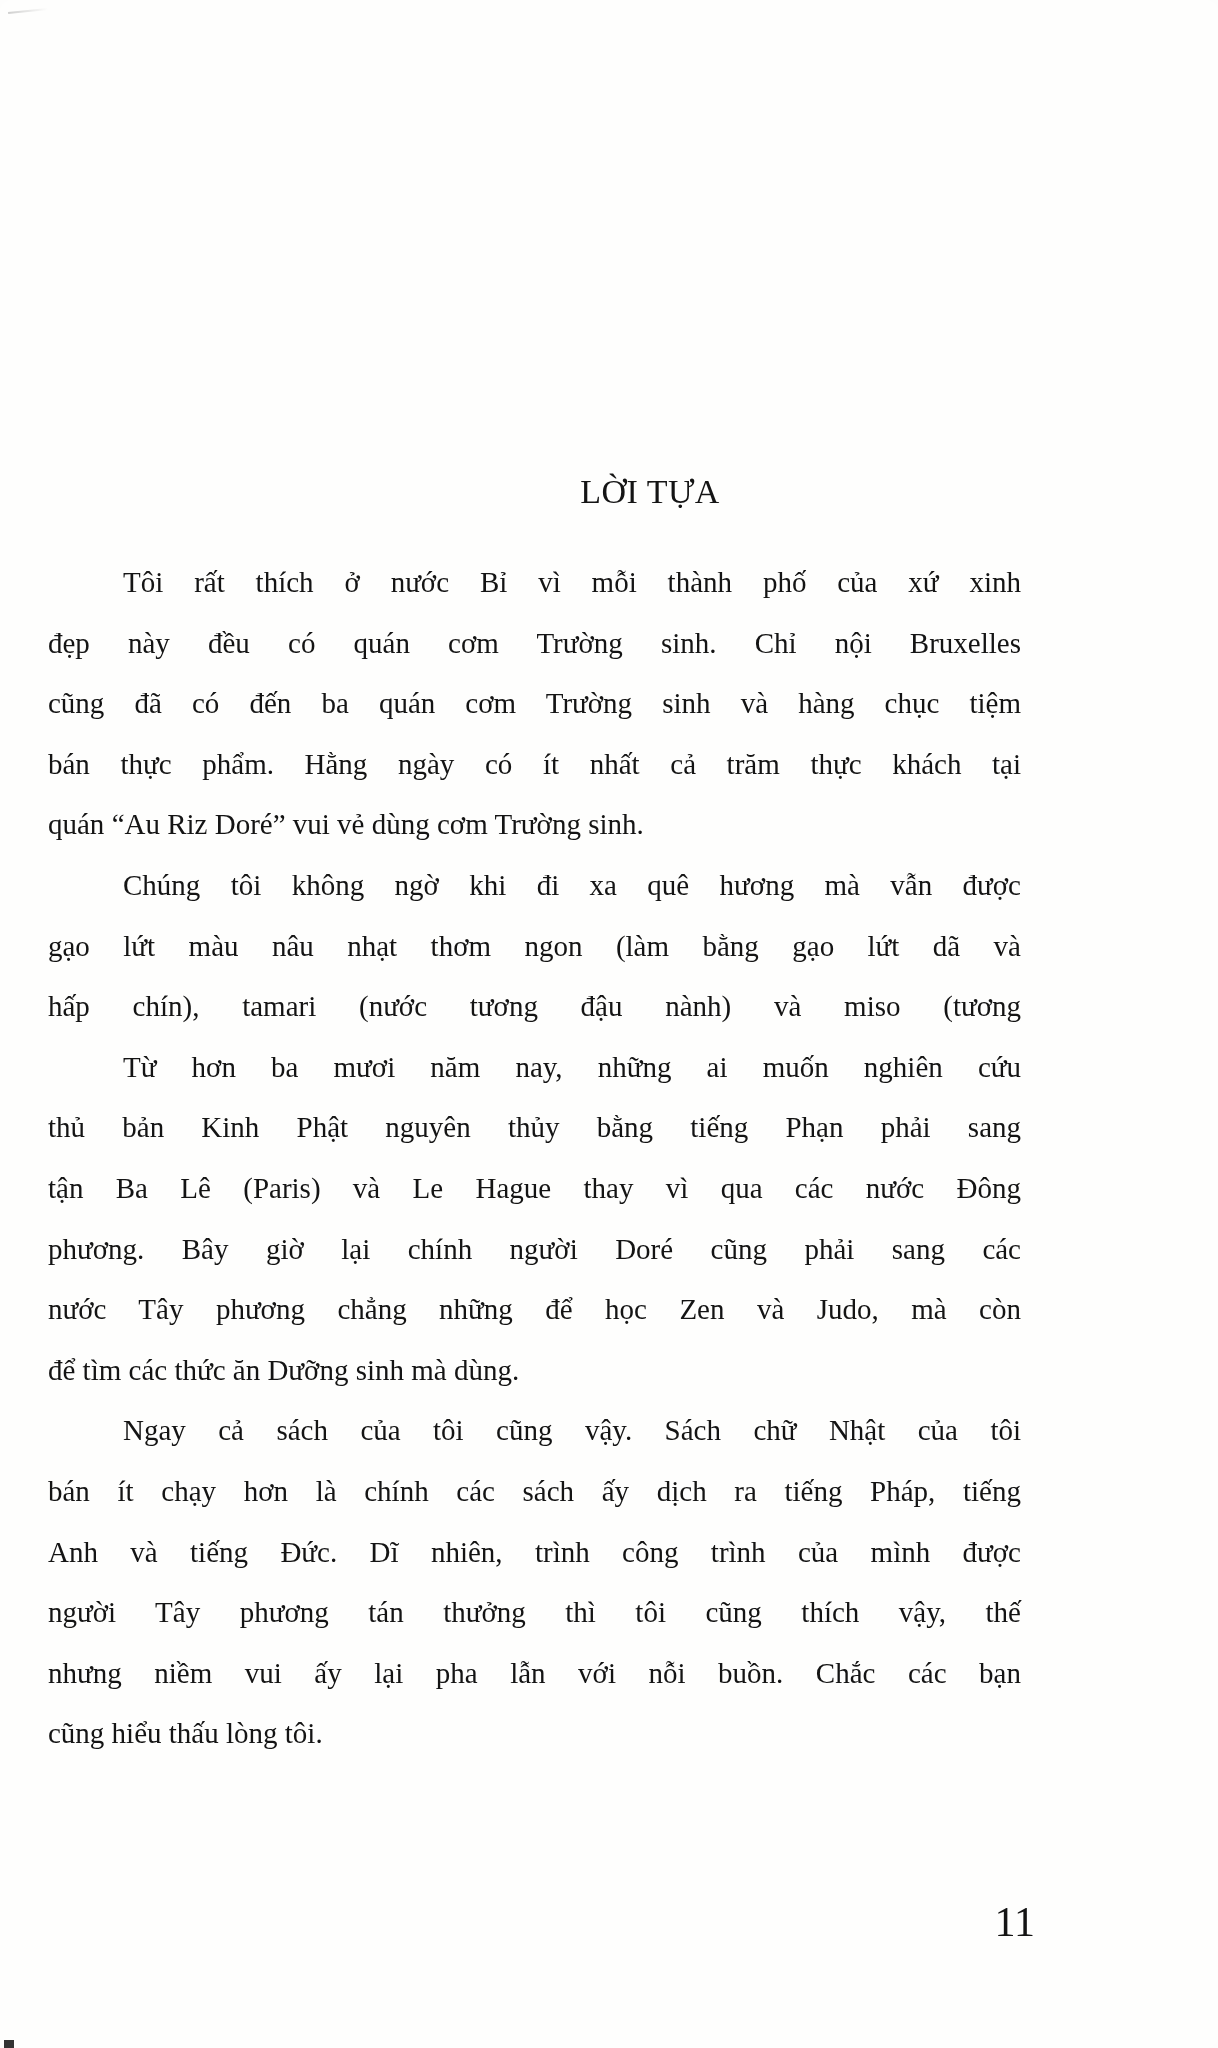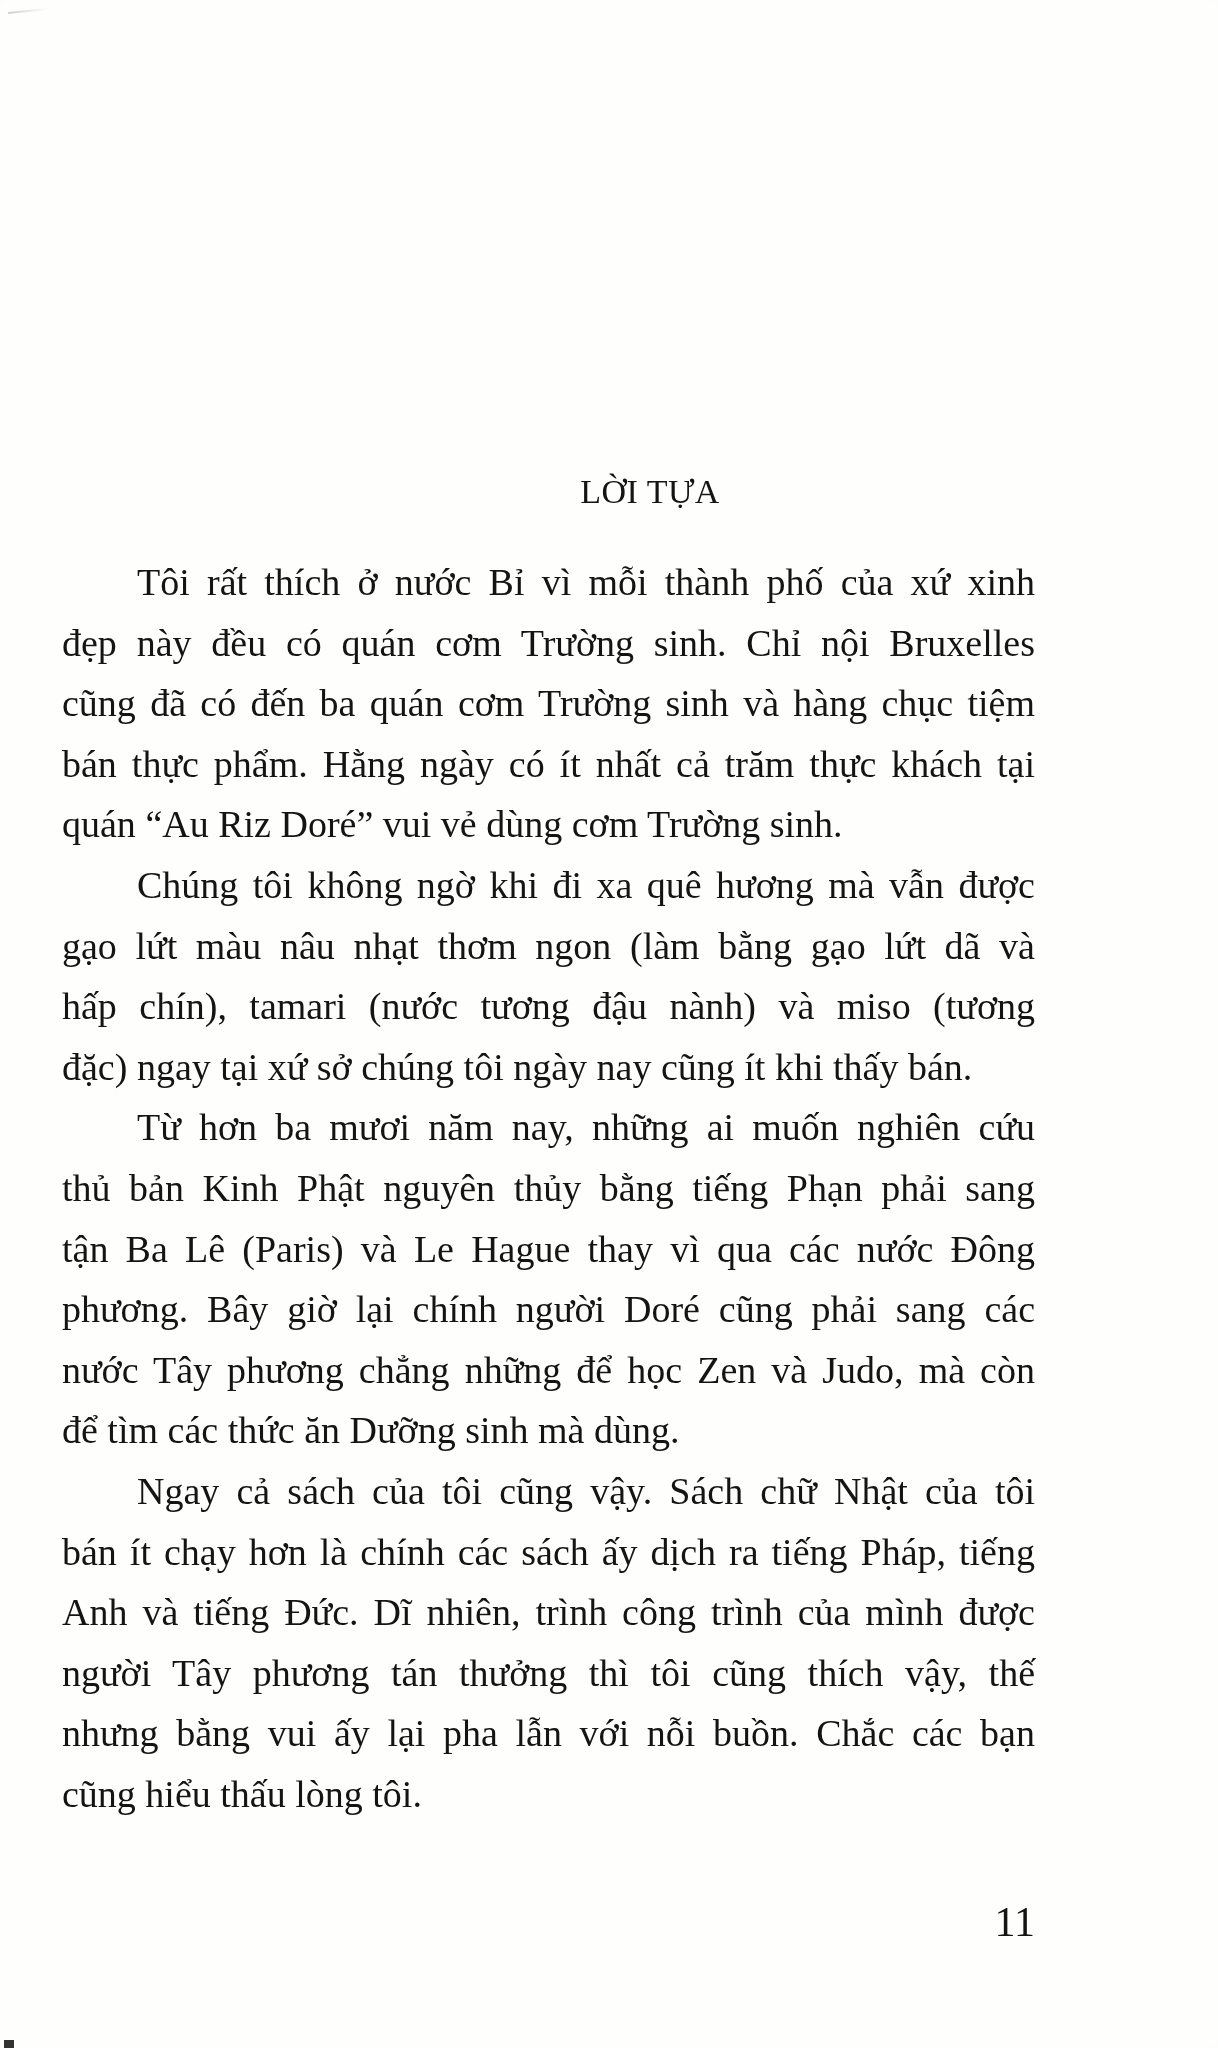--- a/index.html
+++ b/index.html
@@ -42,24 +42,24 @@
       top: 472px;
       text-align: center;
       font-size: 34px;
       letter-spacing: 0.5px;
       line-height: 40px;
       padding-left: 82px;
       box-sizing: border-box;
     }
     .body-text {
       position: absolute;
-      left: 62px;
+      left: 48px;
       top: 552px;
       width: 973px;
-      font-size: 38px;
+      font-size: 29px;
       line-height: 60.6px;
     }
     .line {
       display: block;
       height: 60.6px;
       white-space: nowrap;
       text-align: justify;
       text-align-last: justify;
       overflow: visible;
     }
@@ -94,36 +94,35 @@
         <span class="line indent"><span>Tôi rất thích ở nước Bỉ vì mỗi thành phố của xứ xinh</span></span>
         <span class="line"><span>đẹp này đều có quán cơm Trường sinh. Chỉ nội Bruxelles</span></span>
         <span class="line"><span>cũng đã có đến ba quán cơm Trường sinh và hàng chục tiệm</span></span>
         <span class="line"><span>bán thực phẩm. Hằng ngày có ít nhất cả trăm thực khách tại</span></span>
         <span class="line last"><span>quán </span><span class="seg-italic">“Au Riz Doré”</span><span> vui vẻ dùng cơm Trường sinh.</span></span>
       </div>
       <div>
         <span class="line indent"><span>Chúng tôi không ngờ khi đi xa quê hương mà vẫn được</span></span>
         <span class="line"><span class="seg-italic">gạo lứt</span><span> màu nâu nhạt thơm ngon (làm bằng gạo lứt dã và</span></span>
         <span class="line"><span>hấp chín), </span><span class="seg-italic">tamari</span><span> (nước tương đậu nành) và </span><span class="seg-italic">miso</span><span> (tương</span></span>
-        <span class="line last"><span>đặc) ngay tại xứ sở chúng tôi ngày nay cũng ít khi thấy bán.</span></span>
       </div>
       <div>
         <span class="line indent"><span>Từ hơn ba mươi năm nay, những ai muốn nghiên cứu</span></span>
         <span class="line"><span>thủ bản Kinh Phật nguyên thủy bằng tiếng Phạn phải sang</span></span>
         <span class="line"><span>tận Ba Lê (Paris) và Le Hague thay vì qua các nước Đông</span></span>
         <span class="line"><span>phương. Bây giờ lại chính người Doré cũng phải sang các</span></span>
         <span class="line"><span>nước Tây phương chẳng những để học Zen và Judo, mà còn</span></span>
         <span class="line last"><span>để tìm các thức ăn Dưỡng sinh mà dùng.</span></span>
       </div>
       <div>
         <span class="line indent"><span>Ngay cả sách của tôi cũng vậy. Sách chữ Nhật của tôi</span></span>
         <span class="line"><span>bán ít chạy hơn là chính các sách ấy dịch ra tiếng Pháp, tiếng</span></span>
         <span class="line"><span>Anh và tiếng Đức. Dĩ nhiên, trình công trình của mình được</span></span>
         <span class="line"><span>người Tây phương tán thưởng thì tôi cũng thích vậy, thế</span></span>
-        <span class="line"><span>nhưng bằng vui ấy lại pha lẫn với nỗi buồn. Chắc các bạn</span></span>
+        <span class="line"><span>nhưng niềm vui ấy lại pha lẫn với nỗi buồn. Chắc các bạn</span></span>
         <span class="line last"><span>cũng hiểu thấu lòng tôi.</span></span>
       </div>
     </div>
 
   <div class="page-number">11</div>
 
   <div class="scan-mark-bottom"></div>
 </div>
 
 </body></html>

